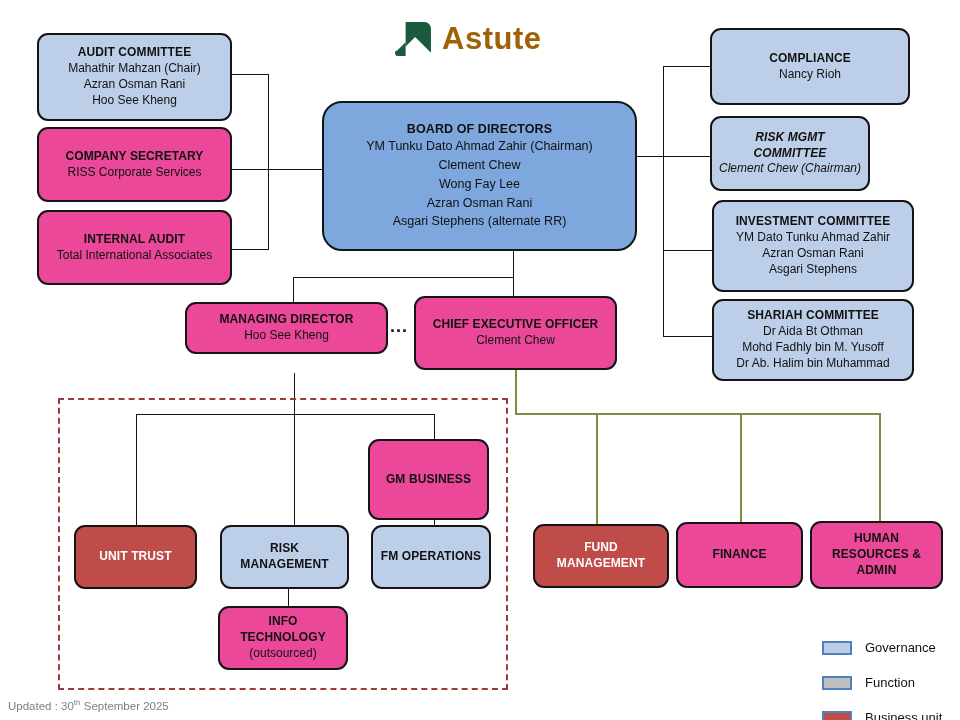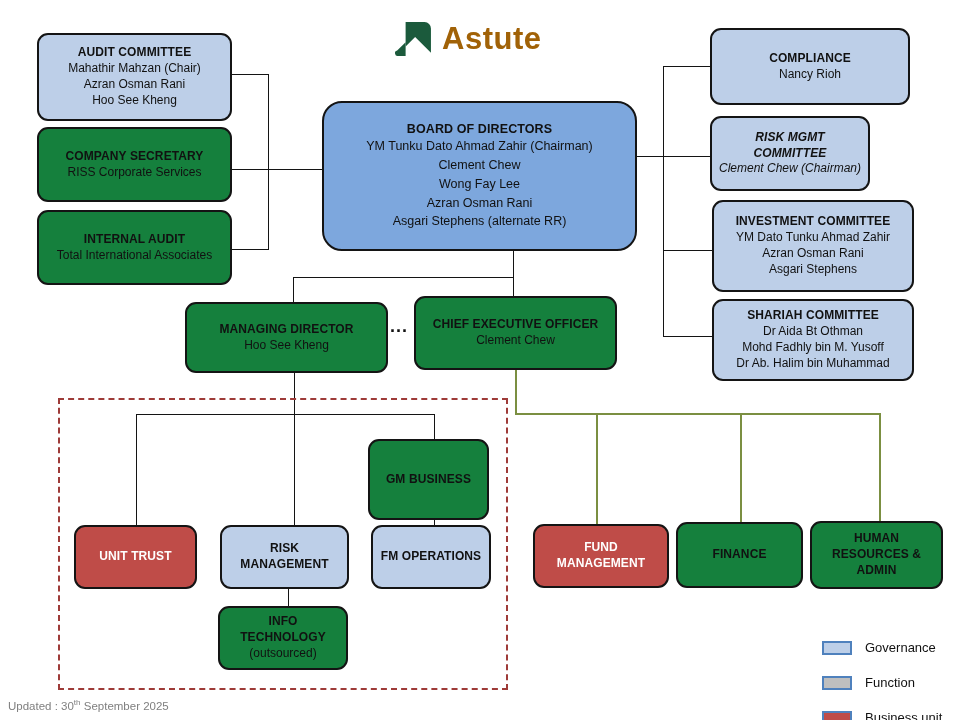--- a/index.html
+++ b/index.html
@@ -6,21 +6,21 @@
   #stage{position:relative;width:960px;height:720px;background:#ffffff;overflow:hidden;
          font-family:"Liberation Sans",sans-serif;color:#111;}
   
   .box{position:absolute;box-sizing:border-box;border:2px solid #141414;border-radius:11px;
        display:flex;flex-direction:column;align-items:center;justify-content:center;
        text-align:center;line-height:1.32;padding:2px 6px;background:#d9d9d9;}
   .box .t{font-weight:bold;font-size:12px;letter-spacing:.1px;}
   .box .l{font-size:12px;}
   .blue-l{background:#bdcfe8;}
   .blue-m{background:#7da7dd;}
-  .gray{background:#15803d;}
+  .gray{background:#ec4899;}
   .red{background:#bf4c48;color:#fff;}
   .board{border-radius:20px;}
   .board .t{font-size:12.5px;}
   .board .l{font-size:12.5px;line-height:1.5;}
   
   .hl,.vl{position:absolute;background:#141414;}
   .hl{height:1px;} .vl{width:1px;}
   .ho,.vo{position:absolute;background:#7b8f41;}
   .ho{height:2px;} .vo{width:2px;}
   
@@ -127,21 +127,21 @@
     <span class="l">Asgari Stephens</span>
   </div>
 
   <div class="box blue-l" style="left:712px;top:299px;width:202px;height:82px;justify-content:center;">
     <span class="t">SHARIAH COMMITTEE</span>
     <span class="l">Dr Aida Bt Othman</span>
     <span class="l">Mohd Fadhly bin M. Yusoff</span>
     <span class="l">Dr Ab. Halim bin Muhammad</span>
   </div>
 
-  <div class="box gray" style="left:185px;top:302px;width:203px;height:71px;">
+  <div class="box gray" style="left:185px;top:302px;width:203px;height:52px;">
     <span class="t">MANAGING DIRECTOR</span>
     <span class="l">Hoo See Kheng</span>
   </div>
 
   <div class="dots">...</div>
 
   <div class="box gray" style="left:414px;top:296px;width:203px;height:74px;">
     <span class="t">CHIEF EXECUTIVE OFFICER</span>
     <span class="l">Clement Chew</span>
   </div>

